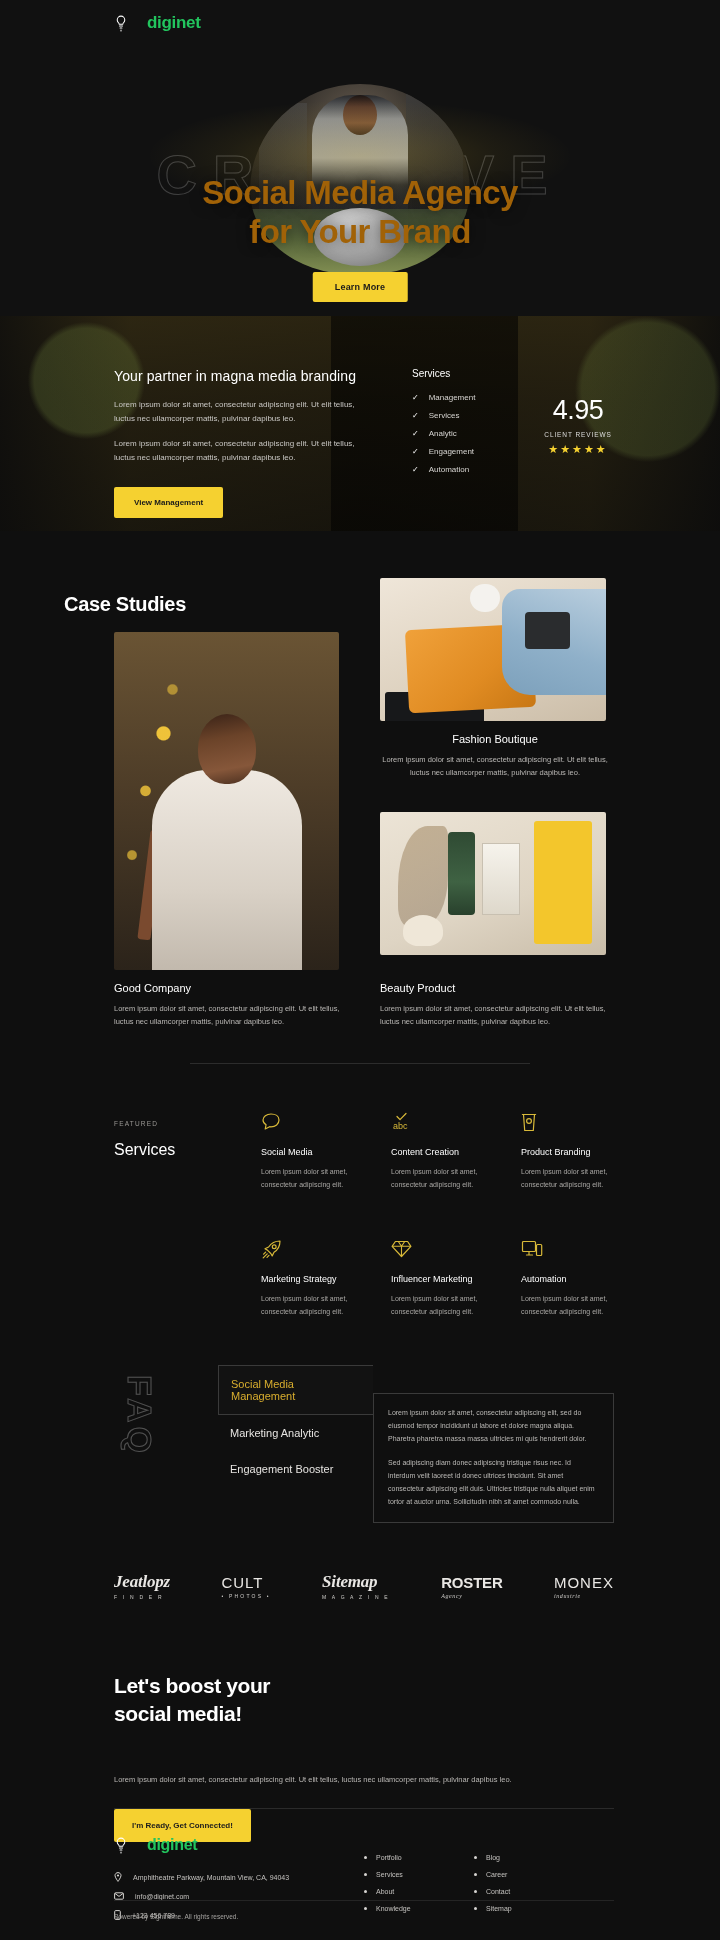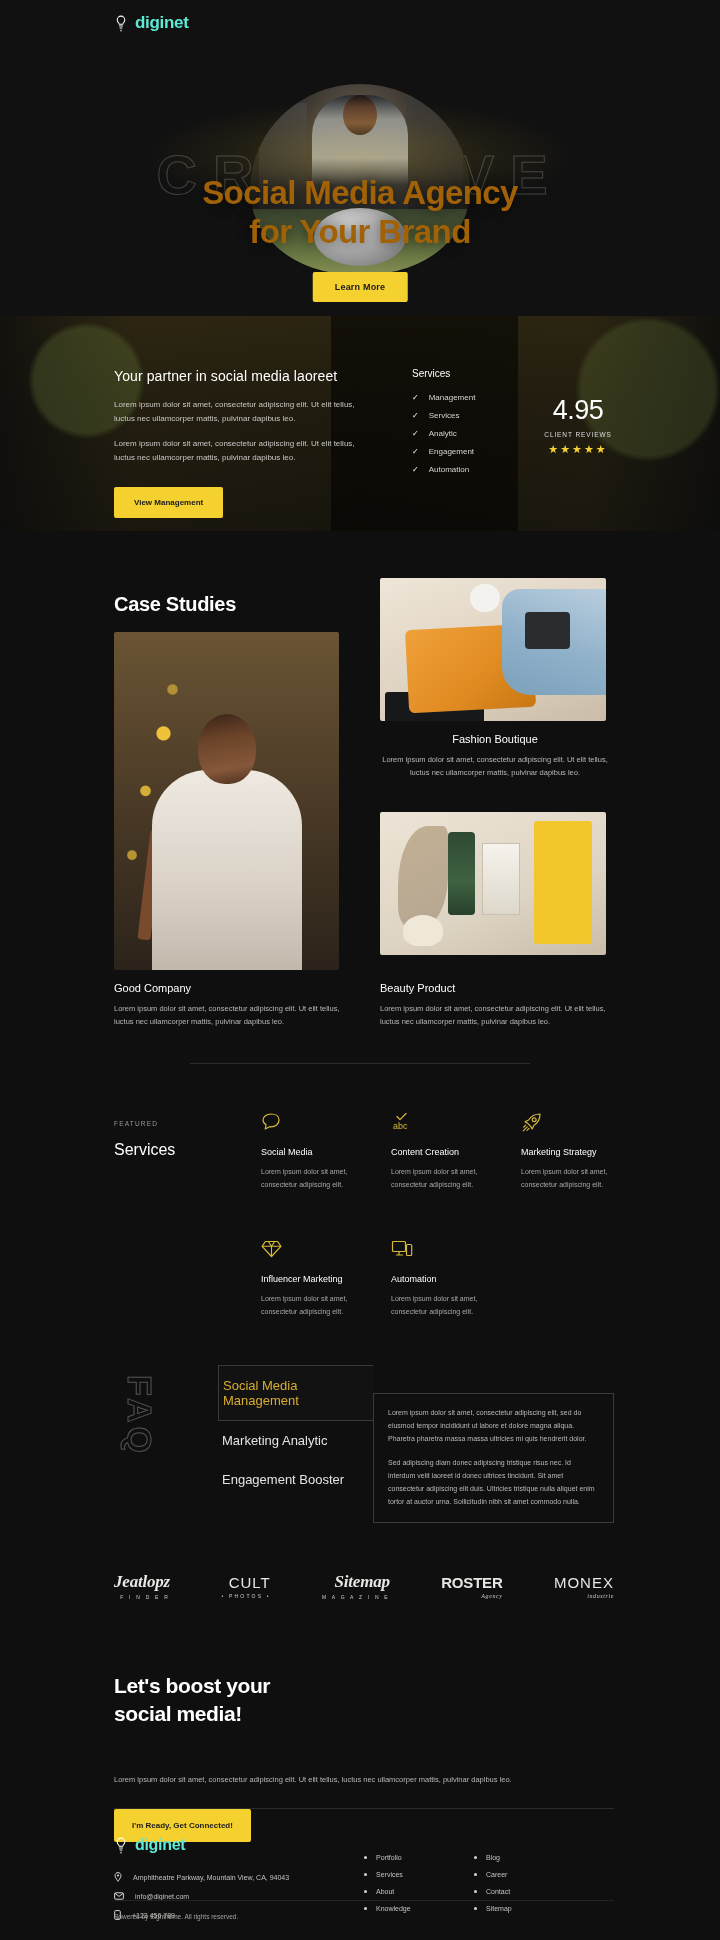--- a/index.html
+++ b/index.html
@@ -7,21 +7,21 @@
   body {
     width:720px; height:1940px; overflow:hidden;
     font-family:"Liberation Sans", sans-serif;
     color:#ffffff; position:relative;
   }
   .page { width:720px; height:1940px; position:relative; background:#0f0f0f; }
 
   
   .nav { height:46px; display:flex; align-items:center; padding-left:114px; background:#111111; }
   .brand { display:flex; align-items:center; gap:7px; }
-  .brand-name { font-size:17px; font-weight:700; letter-spacing:-0.3px; color:#5eead4; }
+  .brand-name { font-size:17px; font-weight:700; letter-spacing:-0.3px; color:#22c55e;margin-left:12px; }
   .bulb { width:14px; height:17px; display:block; }
 
   
   .hero { position:relative; height:270px; background:#111111; overflow:hidden; }
   .creative-word {
     position:absolute; top:96px; left:50%; transform:translateX(-50%);
     font-size:56px; font-weight:700; letter-spacing:16px; white-space:nowrap;
     color:transparent; -webkit-text-stroke:1px rgba(255,255,255,0.20);
     text-align:center; width:100%;
   }
@@ -103,21 +103,21 @@
   .svc-head { font-size:10px; color:#fff; font-weight:400; }
   .svc-list { list-style:none; margin-top:14px; }
   .svc-list li { font-size:8px; color:#d7d5d2; display:flex; gap:10px; align-items:center; margin-bottom:9px; }
   .svc-list li .tick { color:#fff; font-size:8px; }
   .rating { position:absolute; left:523px; top:395px; width:110px; text-align:center; }
   .rating-num { font-size:27px; font-weight:400; color:#fff; letter-spacing:-.5px; }
   .rating-lbl { font-size:6.5px; letter-spacing:.9px; color:#ddd; margin-top:5px; }
   .rating-stars { margin-top:5px; font-size:11px; color:#f5d130; letter-spacing:2px; }
 
   
-  .case { position:relative; padding:62px 0 0 114px; }
+  .case { position:relative; padding:62px 0 0 64px; }
   .case-h { font-size:20px; font-weight:700; letter-spacing:-.3px; }
 
   .cs-img { border-radius:2px; overflow:hidden; position:relative; }
   .cs-main { position:absolute; left:114px; top:632px; width:225px; height:338px; }
   .cs-main .ph {
     position:absolute; inset:0;
     background:
       radial-gradient(circle at 22% 30%, rgba(246,201,58,.95) 0 2.2%, transparent 2.6%),
       radial-gradient(circle at 14% 47%, rgba(246,201,58,.8) 0 1.8%, transparent 2.2%),
       radial-gradient(circle at 31% 60%, rgba(246,201,58,.75) 0 1.6%, transparent 2%),
@@ -183,30 +183,30 @@
   
   .faq { position:absolute; left:114px; top:1365px; width:500px; }
   .faq-word {
     position:absolute; left:6px; top:10px; width:40px;
     font-size:34px; font-weight:700; line-height:1.22;
     color:transparent; -webkit-text-stroke:1px rgba(255,255,255,0.28);
     writing-mode:vertical-rl; letter-spacing:4px;
   }
   .faq-panel { position:absolute; left:104px; top:0; width:396px; display:flex; }
   .faq-tabs { width:155px; }
-  .faq-tab { font-size:13px; padding:12px 4px; color:#e6e4e1; cursor:pointer; }
+  .faq-tab { font-size:11px; padding:12px 12px; color:#e6e4e1; cursor:pointer; }
   .faq-tab.active { color:#d9ae2e; border:1px solid #3a3a3a; border-right:none; background:#121212; }
   .faq-body { flex:1; border:1px solid #3a3a3a; padding:13px 14px; margin-top:28px; }
   .faq-body p { font-size:7px; line-height:1.85; color:#bbb9b6; }
   .faq-body p + p { margin-top:11px; }
 
   
   .logos { position:absolute; left:114px; top:1572px; width:500px;
     display:flex; justify-content:space-between; align-items:center; }
-  .logo { text-align:right; color:#e9e7e4; }
+  .logo { text-align:left; color:#e9e7e4; }
   .logo .l1 { font-size:15px; font-weight:700; letter-spacing:-.2px; }
   .logo .l1.script { font-family:"Liberation Serif", serif; font-style:italic; font-size:17px; }
   .logo .l1.thin { font-weight:400; letter-spacing:1px; }
   .logo .l2 { font-size:5px; letter-spacing:2.2px; margin-top:2px; color:#cfcdca; }
   .logo .l2.it { font-family:"Liberation Serif", serif; font-style:italic; letter-spacing:.6px; font-size:6px; }
 
   
   .cta { position:absolute; left:114px; top:1672px; width:500px; display:flex; gap:40px;flex-direction:column; }
   .cta-h { font-size:21px; font-weight:700; line-height:1.32; letter-spacing:-.4px; width:230px; }
   .cta-right { flex:1; padding-top:6px; }
@@ -261,21 +261,21 @@
     <div class="hero-glow"></div>
     <div class="hero-title">
       <div>Social Media Agency</div>
       <div>for Your Brand</div>
     </div>
     <button class="hero-btn">Learn More</button>
   </div>
 
   <div class="partner">
     <div class="partner-inner">
-      <div class="partner-title">Your partner in social media laoreet</div>
+      <div class="partner-title">Your partner in magna media branding</div>
       <p class="partner-p">Lorem ipsum dolor sit amet, consectetur adipiscing elit. Ut elit tellus, luctus nec ullamcorper mattis, pulvinar dapibus leo.</p>
       <p class="partner-p">Lorem ipsum dolor sit amet, consectetur adipiscing elit. Ut elit tellus, luctus nec ullamcorper mattis, pulvinar dapibus leo.</p>
       <button class="portfolio-btn">View Management</button>
     </div>
     <div class="svc-box">
       <div class="svc-head">Services</div>
       <ul class="svc-list">
         <li>
             <span class="tick">✓</span>
             <span>Management</span>
@@ -367,20 +367,31 @@
         <div class="fi">
           <svg width="22" height="20" viewBox="0 0 22 20">
               <path d="M6 4.5l3 3.2L15 1.5" fill="none" stroke="#d8b939" stroke-width="1.2" stroke-linecap="round" stroke-linejoin="round"></path>
               <text x="2" y="17" font-family="Liberation Sans, sans-serif" font-size="9" fill="#d8b939">abc</text>
             </svg>
         </div>
         <h4>Content Creation</h4>
         <p>Lorem ipsum dolor sit amet, consectetur adipiscing elit.</p>
       </div>
 
+      <div class="feat-cell">
+        <div class="fi">
+          <svg width="16" height="21" viewBox="0 0 16 21">
+              <path d="M2.5 2.5h11l-1.2 16H3.7z" fill="none" stroke="#d8b939" stroke-width="1.2" stroke-linejoin="round"></path>
+              <path d="M1.4 2.5h13.2" stroke="#d8b939" stroke-width="1.2" stroke-linecap="round"></path>
+              <circle cx="8" cy="9" r="2.4" fill="none" stroke="#d8b939" stroke-width="1.2"></circle>
+            </svg>
+        </div>
+        <h4>Product Branding</h4>
+        <p>Lorem ipsum dolor sit amet, consectetur adipiscing elit.</p>
+      </div>
 
       <div class="feat-cell">
         <div class="fi">
           <svg width="21" height="21" viewBox="0 0 21 21">
               <path d="M19 2c-5 0-9 2.4-11.4 6L4 9.8l2.4 1.3 3.4 3.4 1.4 2.4 1.8-3.6C16.6 11 19 7 19 2z" fill="none" stroke="#d8b939" stroke-width="1.2" stroke-linejoin="round"></path>
               <circle cx="13.2" cy="7.8" r="1.9" fill="none" stroke="#d8b939" stroke-width="1.2"></circle>
               <path d="M6.2 14.8L2.2 18.8M4.6 13.2l-2 2M8 16.4l-2 2" stroke="#d8b939" stroke-width="1.2" stroke-linecap="round"></path>
             </svg>
         </div>
         <h4>Marketing Strategy</h4>

